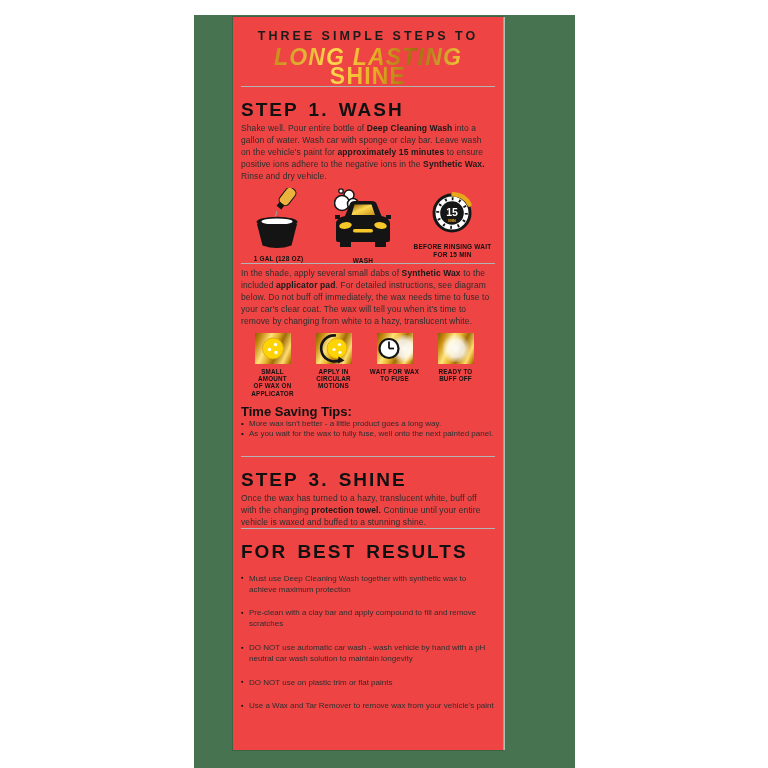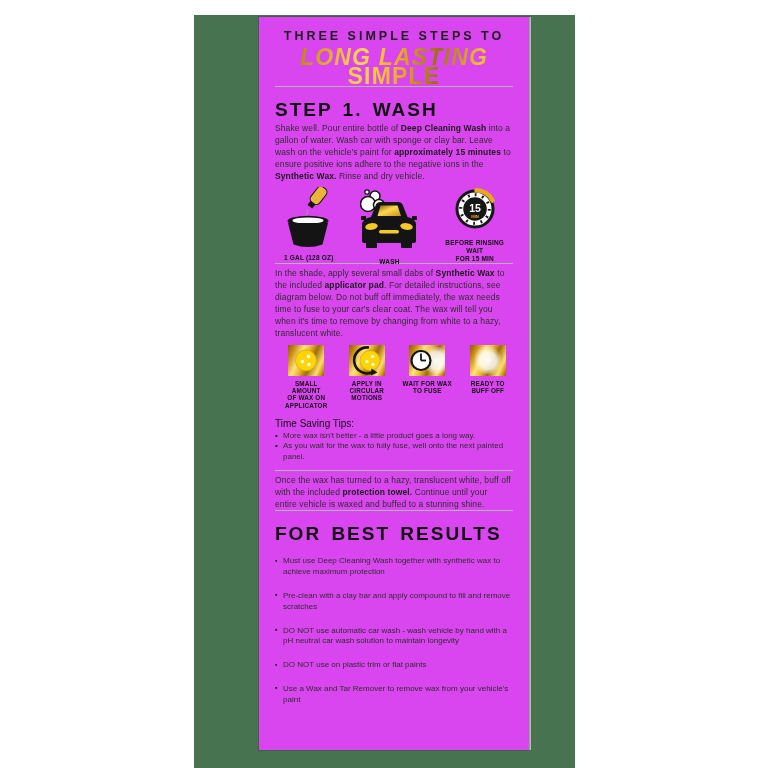--- a/index.html
+++ b/index.html
@@ -1,71 +1,71 @@
 <!DOCTYPE html>
 <html><head>
 <meta charset="utf-8">
 <style>
   html,body{margin:0;padding:0;}
   body{width:768px;height:768px;background:#ffffff;font-family:"Liberation Sans",sans-serif;position:relative;overflow:hidden;}
   .band{position:absolute;left:194px;top:15px;width:381px;height:753px;background:#487350;}
-  .card{position:absolute;left:259px;top:17px;width:270px;height:733px;background:#d946ef;
+  .card{position:absolute;left:233px;top:17px;width:270px;height:733px;background:#ef4444;
         box-shadow:0 0 0 1px rgba(0,0,0,.14), 2px 0 0 rgba(255,255,255,.55);
-        box-sizing:border-box;padding:0 16px;overflow:hidden;}
+        box-sizing:border-box;padding:0 8px;overflow:hidden;}
   
   .hdr{text-align:center;padding-top:12px;}
   .kicker{font-size:12.5px;font-weight:bold;letter-spacing:3px;color:#1c1c1c;line-height:14px;white-space:nowrap;}
   .gold-line{font-size:23px;font-weight:bold;letter-spacing:1.2px;line-height:19px;white-space:nowrap;
     color:#d29a1a;
     background:linear-gradient(103deg,#8a5c0a 0%,#c8901a 14%,#ffd84f 36%,#e8ae24 52%,#9c6c0e 68%,#f0c23a 86%,#b27c12 100%);
     -webkit-background-clip:text;background-clip:text;-webkit-text-fill-color:transparent;}
   .gold-first{margin-top:5px;font-style:italic;}
   hr.rule{border:0;border-top:1px solid #b3b3b3;margin:0;}
   .r1{margin-top:18px;} .r2{margin-top:9px;} .r3{margin-top:9px;} .r4{margin-top:13px;}
   
   .step-title{margin:13px 0 0 0;font-size:19px;font-weight:bold;letter-spacing:2px;word-spacing:3px;color:#111;line-height:19px;white-space:nowrap;}
   .mt14{}
   .body-text{margin:3px 2px 0 0;font-size:8.5px;line-height:12px;color:#2e2e2e;letter-spacing:.1px;}
   .body-text .b{font-weight:bold;color:#1a1a1a;}
   
-  .icons1{display:flex;justify-content:space-between;align-items:flex-start;margin-top:5px;height:76px;padding:0 2px;gap:20px;}
+  .icons1{display:flex;justify-content:space-between;align-items:center;margin-top:5px;height:76px;padding:0 2px;gap:20px;}
   .ig{display:flex;flex-direction:column;align-items:center;justify-content:flex-end;}
   .ig1{width:84px;} .ig2{width:64px;} .ig3{width:96px;}
   .icon-label{font-size:6.5px;font-weight:bold;line-height:7.8px;text-align:center;margin-top:5px;color:#111;white-space:pre-line;letter-spacing:.2px;}
   
   .icons2{display:flex;margin-top:6px;padding-left:6px;gap:10px;}
   .tile-group{width:51px;display:flex;flex-direction:column;align-items:center;}
   .tile{width:36px;height:31px;position:relative;overflow:hidden;
     background:linear-gradient(115deg,#8a5a06 0%,#c4880e 14%,#ffe37a 34%,#e7b42e 48%,#a06c08 62%,#ffdd6e 82%,#c4880e 94%,#8a5a06 100%);}
   .haze{position:absolute;top:2px;bottom:2px;width:26px;
     background:radial-gradient(ellipse at center,rgba(255,255,255,.96) 0%,rgba(255,255,255,.8) 45%,rgba(255,255,255,0) 78%);}
   .tile-label{font-size:6.3px;font-weight:bold;line-height:7.2px;text-align:center;margin-top:4px;color:#111;white-space:pre-line;letter-spacing:.2px;}
   
   .tips{margin-top:9px;}
-  .tips-title{font-size:10px;font-weight:normal;color:#111;line-height:11px;}
-  .tips ul{margin:2px 0 8px 0;padding:0;list-style:none;}
+  .tips-title{font-size:13px;font-weight:bold;color:#111;line-height:11px;}
+  .tips ul{margin:2px 0 16px 0;padding:0;list-style:none;}
   .tips li{font-size:8px;line-height:10.5px;color:#2e2e2e;padding-left:8px;position:relative;}
   .tips li:before{content:"\2022";position:absolute;left:0;top:0;color:#111;}
   
   .best ul{margin:5px 0 0 0;padding:0;list-style:none;}
   .best li{font-size:8px;line-height:10.8px;color:#2e2e2e;padding-left:8px;position:relative;margin-top:13px;}
   .best li:before{content:"\25AA";position:absolute;left:0;top:-0.5px;color:#111;font-size:7px;}
   svg{display:block;}
 </style>
 </head>
 <body>
 
 <div class="band"></div>
 
 <div class="card">
 
   <div class="hdr">
     <div class="kicker">THREE SIMPLE STEPS TO</div>
     <div class="gold-line gold-first">LONG LASTING</div>
-    <div class="gold-line">SIMPLE</div>
+    <div class="gold-line">SHINE</div>
   </div>
   <hr class="rule r1">
 
   <h2 class="step-title mt14">STEP 1.  WASH</h2>
   <p class="body-text"><span>Shake well. Pour entire bottle of </span><span class="b">Deep Cleaning Wash</span><span> into a gallon of water. Wash car with sponge or clay bar. Leave wash on the vehicle's paint for </span><span class="b">approximately 15 minutes</span><span> to ensure positive ions adhere to the negative ions in the </span><span class="b">Synthetic Wax.</span><span> Rinse and dry vehicle.</span></p>
 
   <div class="icons1">
     <div class="ig ig1">
       <span>
         <svg width="52" height="62" viewBox="0 0 52 62">
@@ -180,21 +180,22 @@
 
   <div class="tips">
     <div class="tips-title">Time Saving Tips:</div>
     <ul>
       <li>More wax isn't better - a little product goes a long way.</li>
       <li>As you wait for the wax to fully fuse, well onto the next painted panel.</li>
     </ul>
   </div>
   <hr class="rule r3">
 
-  <p class="body-text"><span>Once the wax has turned to a hazy, translucent white, buff off with the included </span><span class="b">protection towel.</span><span> Continue until your entire vehicle is waxed and buffed to a stunning shine.</span></p>
+  <h2 class="step-title">STEP 3.  SHINE</h2>
+  <p class="body-text"><span>Once the wax has turned to a hazy, translucent white, buff off with the changing </span><span class="b">protection towel.</span><span> Continue until your entire vehicle is waxed and buffed to a stunning shine.</span></p>
   <hr class="rule r4">
 
   <div class="best">
     <h2 class="step-title">FOR BEST RESULTS</h2>
     <ul>
       <li>Must use Deep Cleaning Wash together with synthetic wax to achieve maximum protection</li>
       <li>Pre-clean with a clay bar and apply compound to fill and remove scratches</li>
       <li>DO NOT use automatic car wash - wash vehicle by hand with a pH neutral car wash solution to maintain longevity</li>
       <li>DO NOT use on plastic trim or flat paints</li>
       <li>Use a Wax and Tar Remover to remove wax from your vehicle's paint</li>

